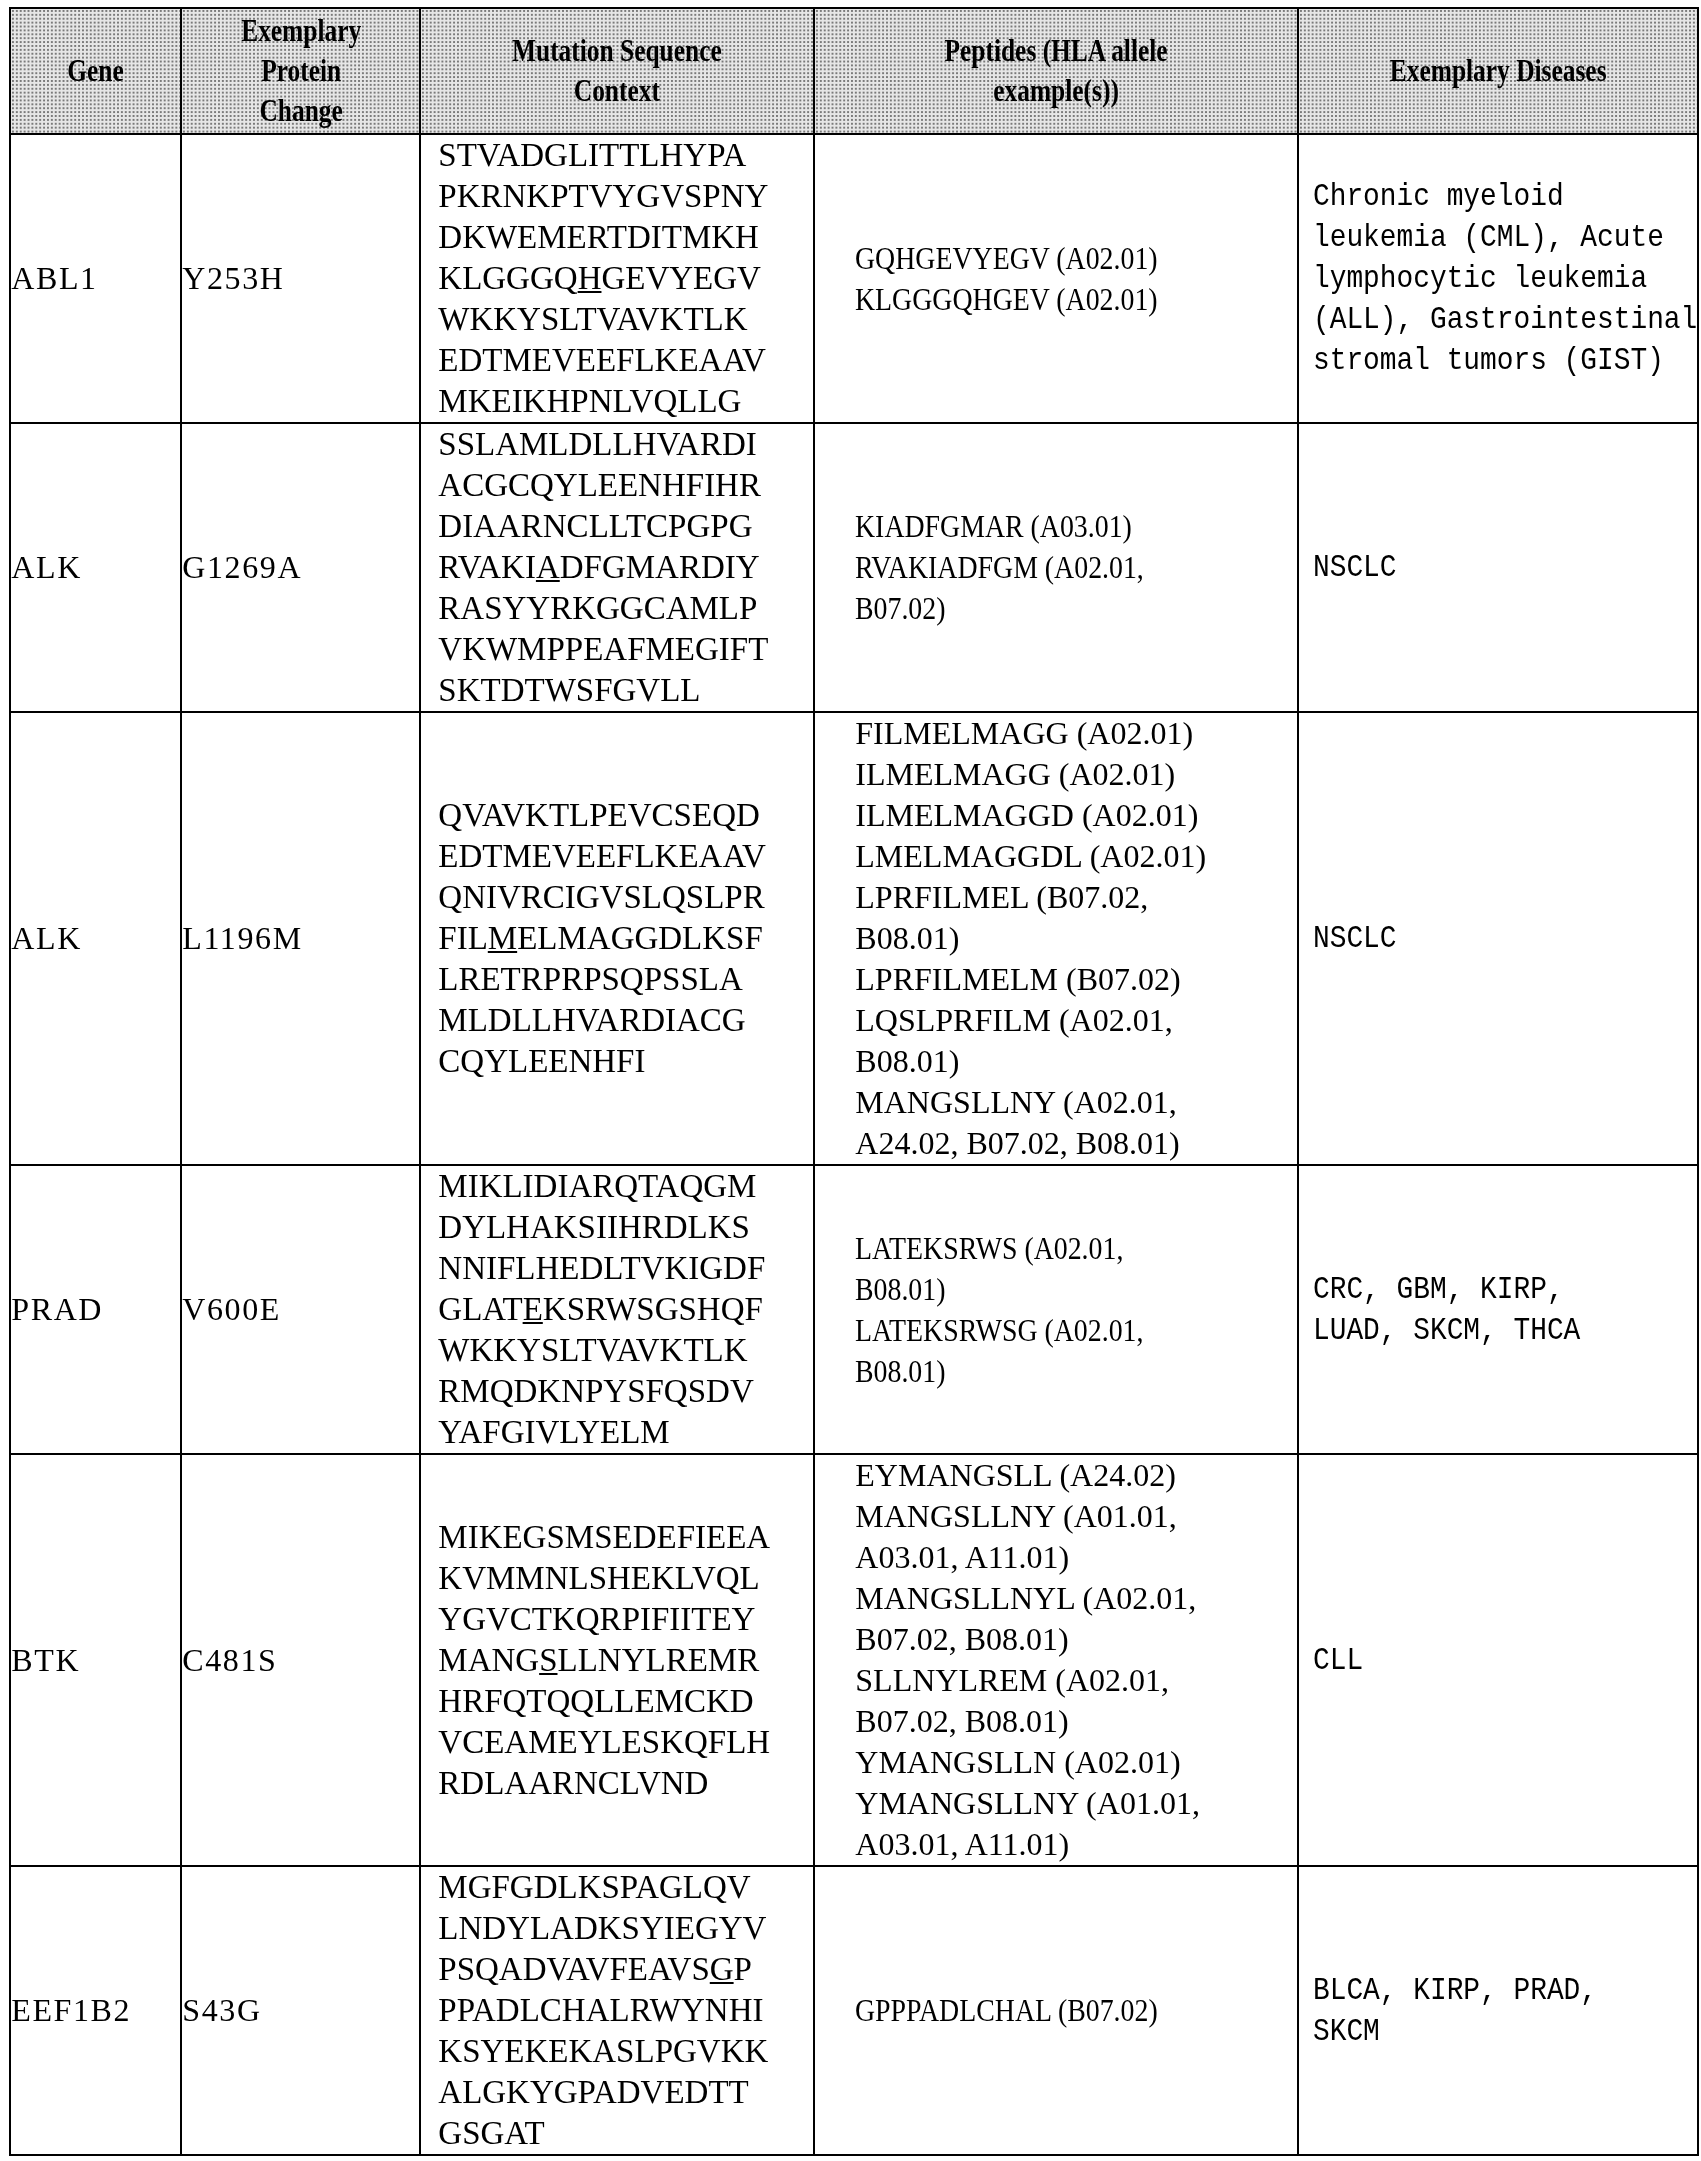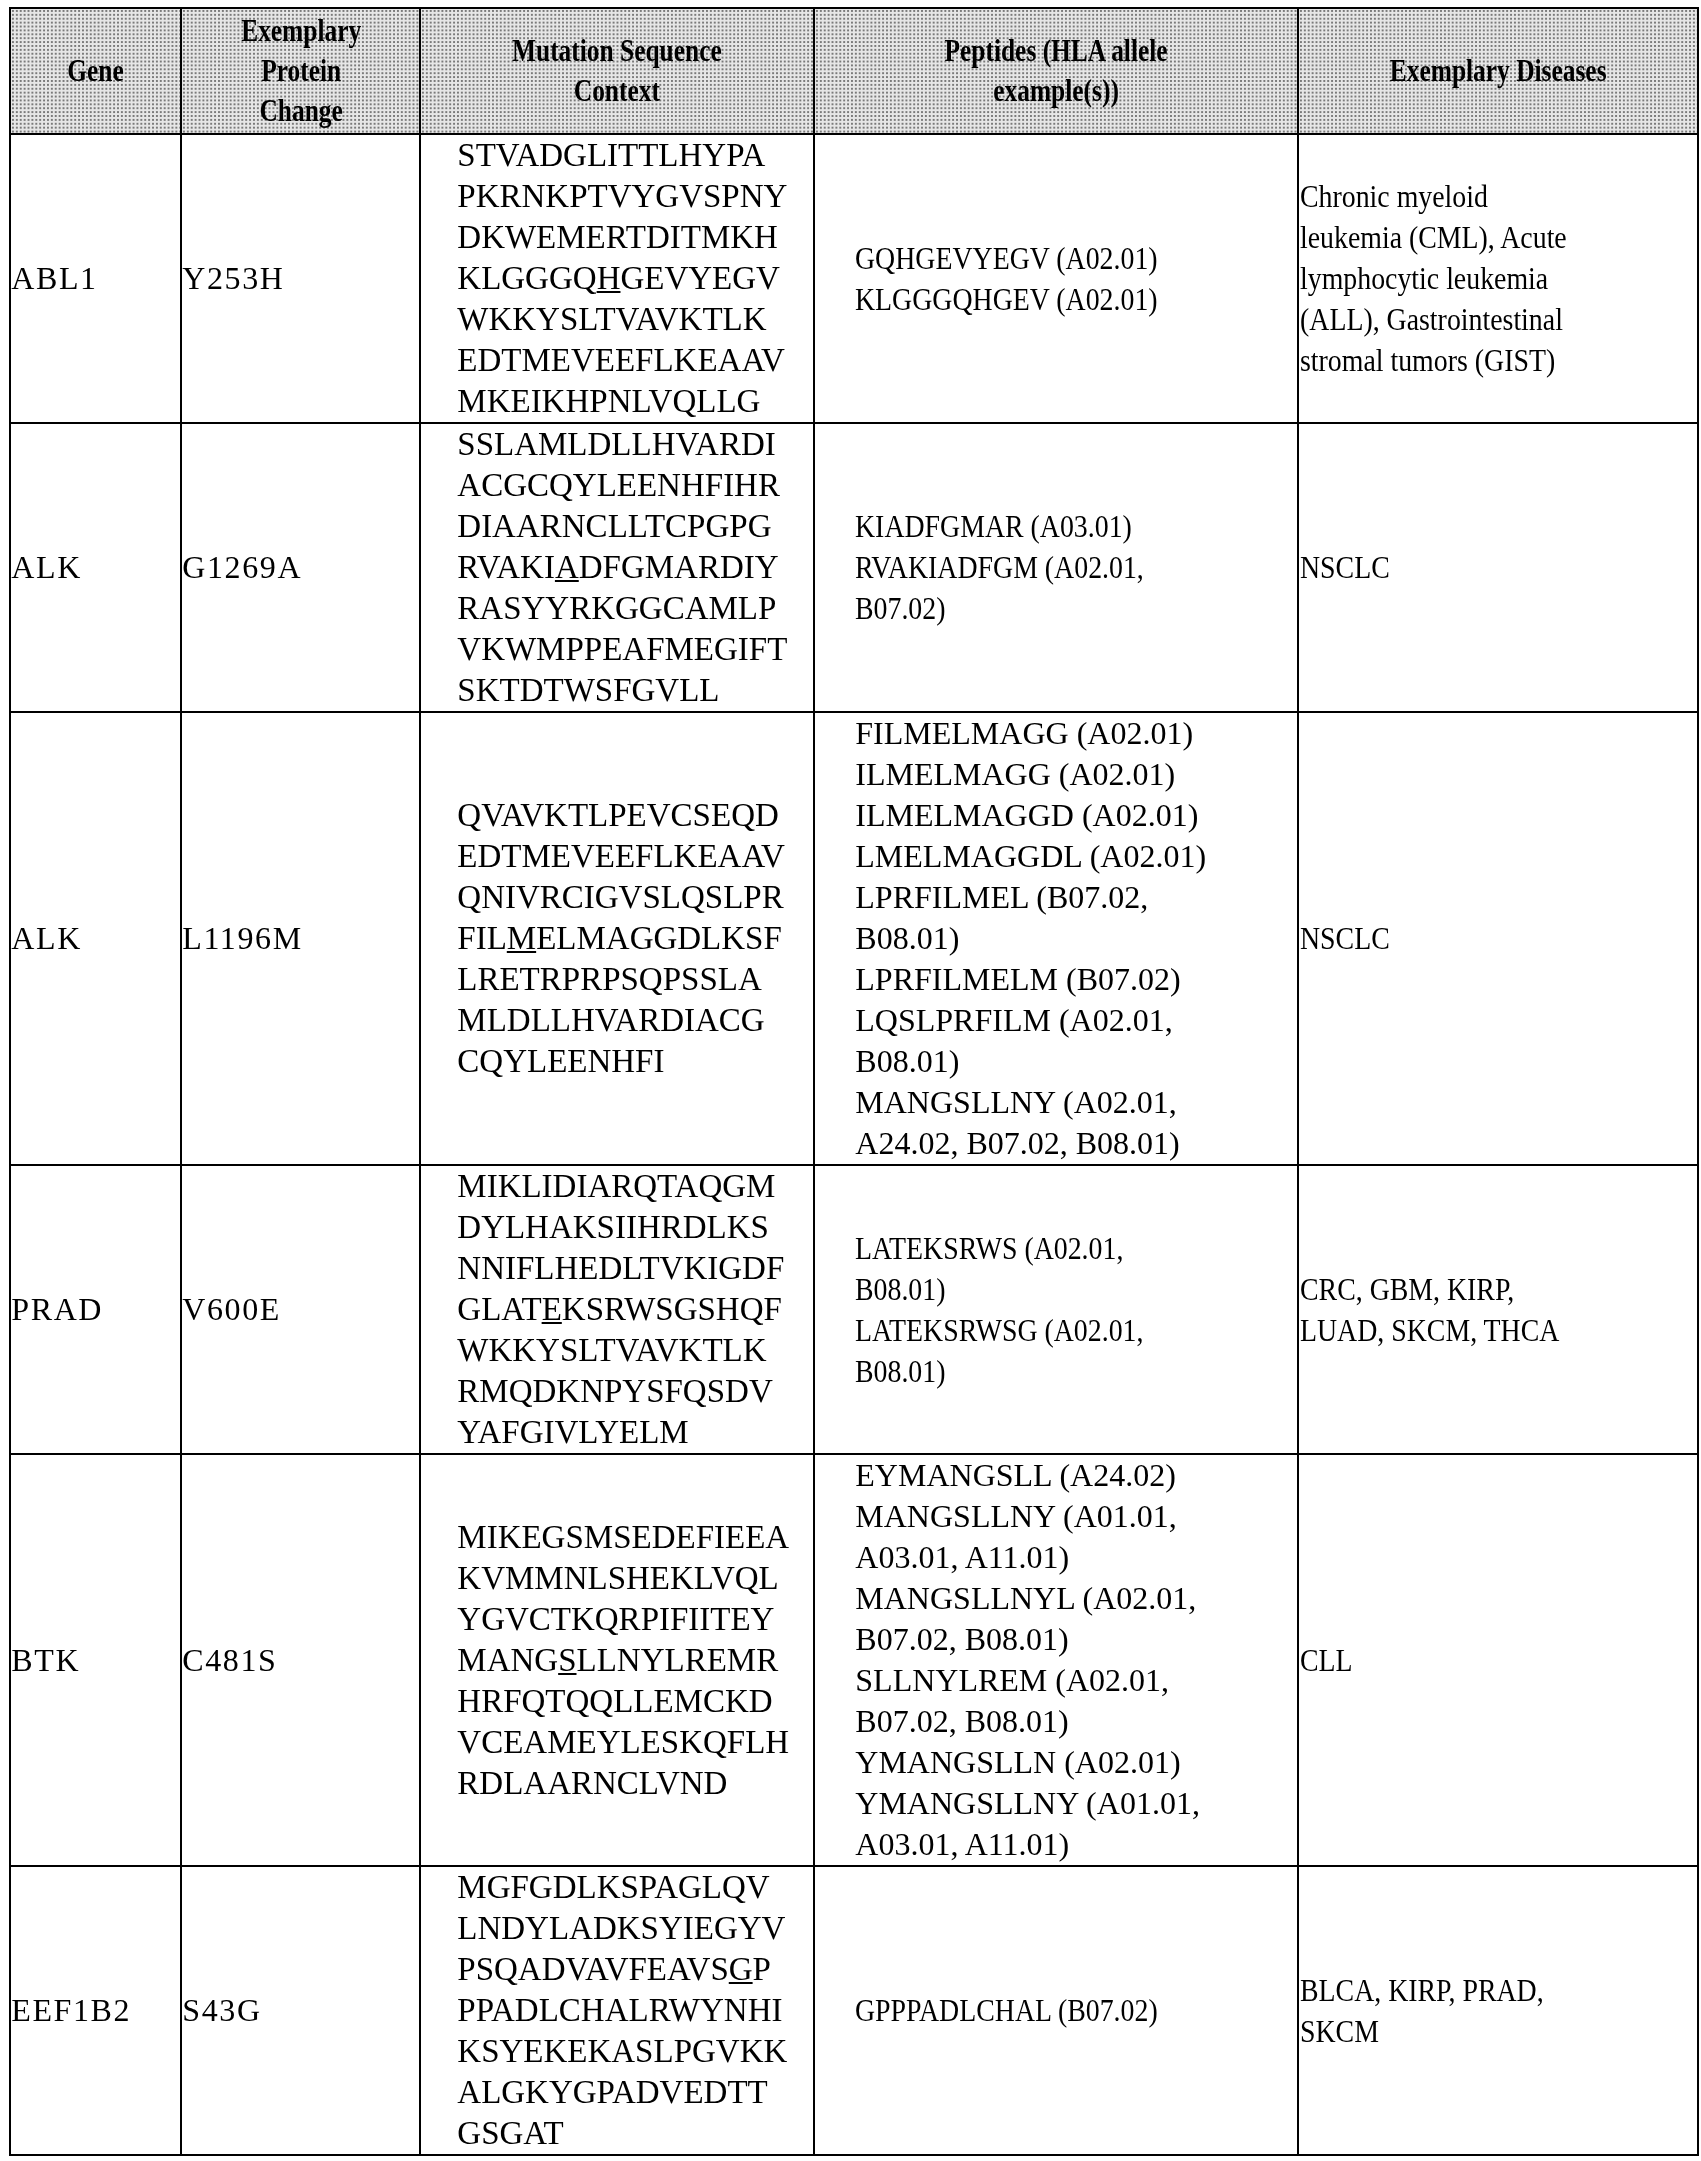--- a/index.html
+++ b/index.html
@@ -21,23 +21,23 @@
     background-image: radial-gradient(#7a7a7a 0.7px, transparent 0.9px);
     background-size: 3.9px 3.9px;
     font-weight: bold; font-size: 31px; line-height: 40px;
     text-align: center;
     font-family: "Liberation Serif", serif;
     transform-origin: center;
   }
   thead th .hd { display: inline-block; transform: scaleX(0.82); }
   tbody td { font-size: 32px; line-height: 41px; }
   td.gene, td.change { letter-spacing: 1.6px; }
-  td.seq { padding-left: 36px; font-size: 33px; line-height: 41px; margin-top: 25px; }
+  td.seq { padding-left: 17px; font-size: 33px; line-height: 41px; margin-top: 25px; }
   td.pep { padding-left: 40px; }
-  td.dis { padding-left: 1px; padding-right: 7.8px; }
+  td.dis { padding-left: 14px; padding-right: 7.8px; font-family: Liberation Mono, monospace; }
   .line { display: block; white-space: nowrap; }
   .cond { display: inline-block; transform: scaleX(0.87); transform-origin: left center; white-space: nowrap; }
   .dis .line { white-space: nowrap; }
   u { text-decoration: underline; text-underline-offset: 2.3px; text-decoration-thickness: 2.3px; }
   tr.r1 td { height: 282px; }
   tr.r2 td { height: 285px; }
   tr.r3 td { height: 448px; }
   tr.r4 td { height: 285px; }
   tr.r5 td { height: 406px; }
   tr.r6 td { height: 284px; }

